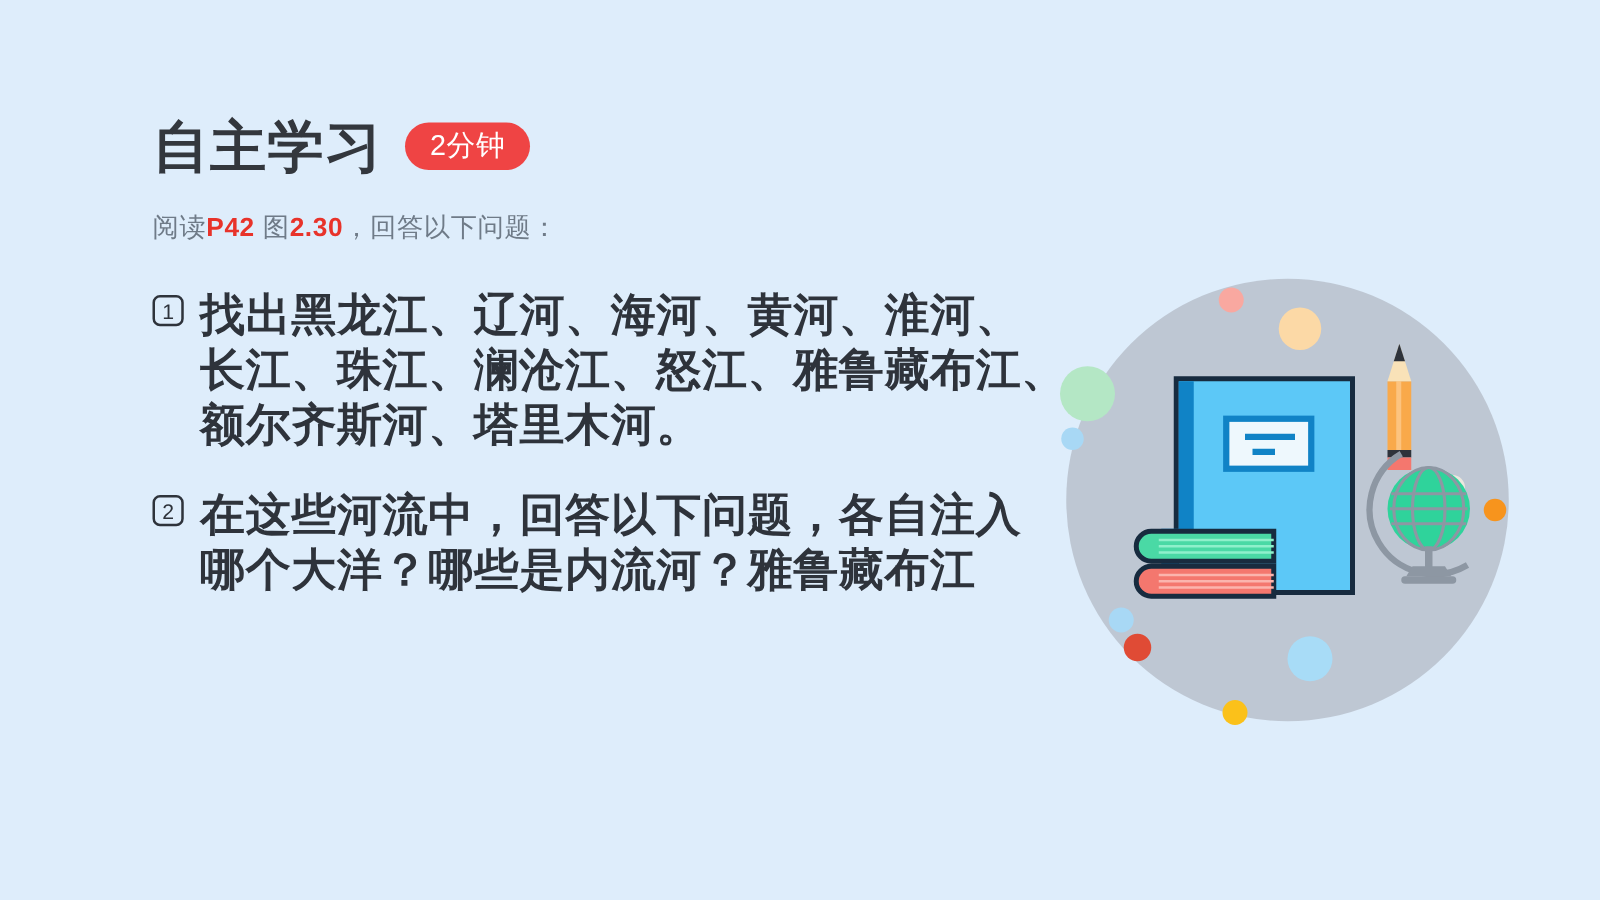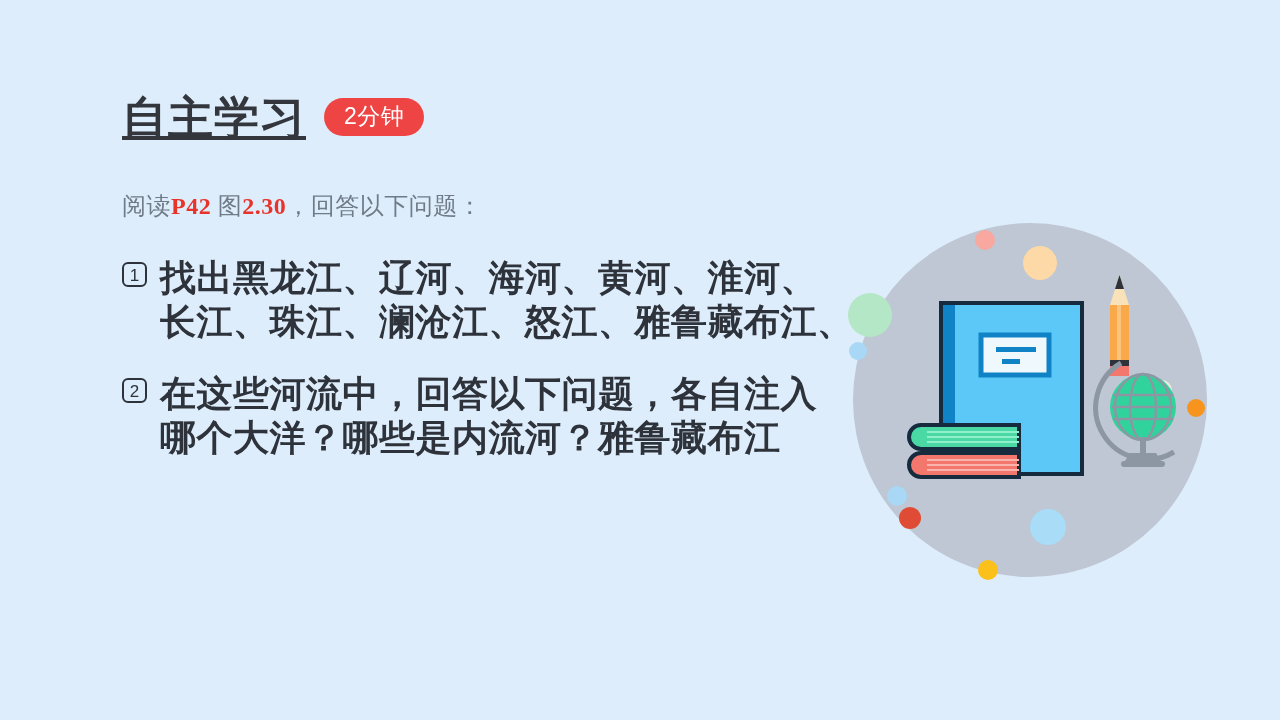--- a/index.html
+++ b/index.html
@@ -35,43 +35,41 @@
     gap: 18px;
     height: 62px;
   }
   .title {
     font-size: 45px;
     font-weight: bold;
     color: #33373d;
     letter-spacing: 1px;
     line-height: 1;
     white-space: nowrap;
-    text-decoration: underline;
   }
   .badge {
     display: inline-flex;
     align-items: center;
     justify-content: center;
     background: #ef4444;
     color: #ffffff;
     font-size: 23px;
     border-radius: 999px;
     padding: 5px 20px 7px 20px;
     line-height: 1.15;
     white-space: nowrap;
     letter-spacing: 0.5px;
   }
 
   .subtitle {
-    margin-top: 42px;
-    font-size: 24px;
+    margin-top: 20px;
+    font-size: 21px;
     color: #6f7b88;
     letter-spacing: 0.5px;
     white-space: nowrap;
-    font-family: Liberation Serif, serif;
   }
   .subtitle .hl {
     color: #e8332a;
     font-weight: bold;
   }
 
   
   .qlist {
     margin-top: 34px;
   }
@@ -130,20 +128,21 @@
       <span>阅读</span><span class="hl">P42</span><span> 图</span><span class="hl">2.30</span><span>，回答以下问题：</span>
     </div>
 
     <div class="qlist">
 
       <div class="qitem">
         <div class="qnum">1</div>
         <div class="qbody">
           <span class="ln">找出黑龙江、辽河、海河、黄河、淮河、</span>
           <span class="ln">长江、珠江、澜沧江、怒江、雅鲁藏布江、</span>
+          <span class="ln">额尔齐斯河、塔里木河。</span>
         </div>
       </div>
 
       <div class="qitem">
         <div class="qnum">2</div>
         <div class="qbody">
           <span class="ln">在这些河流中，回答以下问题，各自注入</span>
           <span class="ln">哪个大洋？哪些是内流河？雅鲁藏布江</span>
         </div>
       </div>

